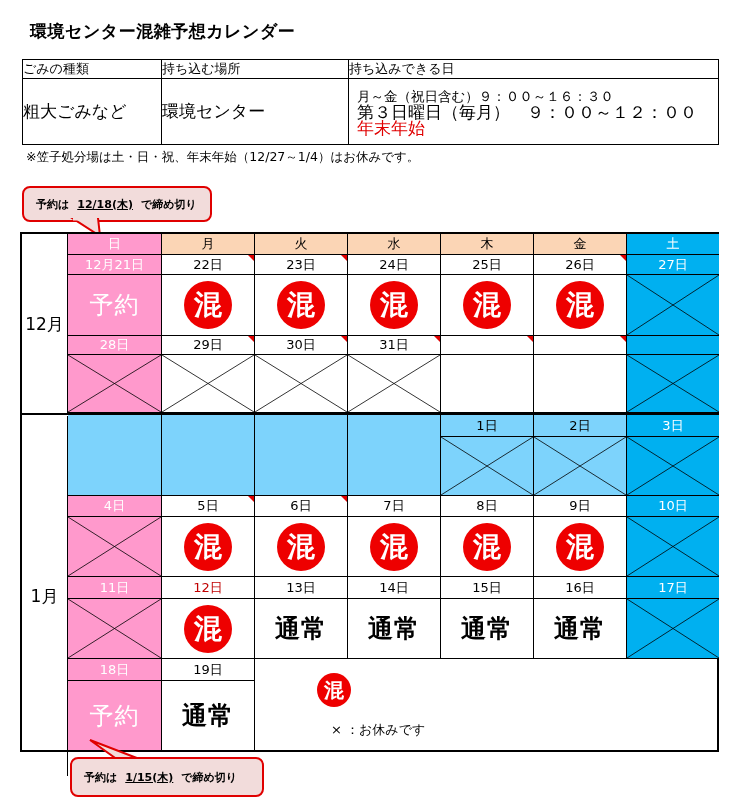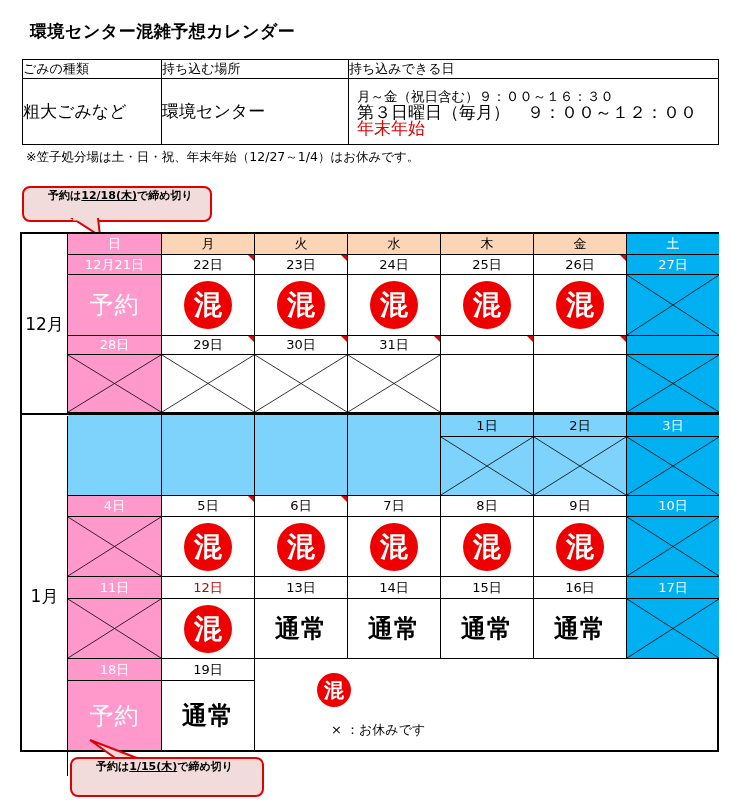--- a/index.html
+++ b/index.html
@@ -21,21 +21,21 @@
   .sat { background: #00b0f0; color: #fff; }
   .gray { background: #7dd3fc; }
   .month { position: absolute; font-size: 17px; display: flex; align-items: center; justify-content: center; }
   .x { position: absolute; inset: 0; }
   .kon { width: 48px; height: 48px; border-radius: 50%; background: #ee0000; color: #fff; font-weight: bold; font-size: 28px; display: flex; align-items: center; justify-content: center; font-family: "DejaVu Sans", sans-serif; }
   .normal { font-size: 25px; font-weight: bold; letter-spacing: 1px; }
   .yoyaku { font-size: 24px; color: #fff; letter-spacing: 1px; }
   .tri { position: absolute; right: 0; top: 0; width: 0; height: 0; border-top: 6px solid #e00000; border-left: 6px solid transparent; }
   .thick { position: absolute; left: 0; right: 0; height: 2px; background: #000; }
 
-  .callout { position: absolute; background: #f2dcdb; border: 2px solid #e00000; border-radius: 8px; font-size: 11px; font-weight: bold; display: flex; padding-left: 24px; }
+  .callout { position: absolute; background: #f2dcdb; border: 2px solid #e00000; border-radius: 8px; font-size: 11px; font-weight: bold; display: flex; align-items: center; padding-left: 12px; gap: 8px; }
   .callout u { text-decoration: underline; }
   .legend { position: absolute; font-size: 13px; }
 </style>
 </head>
 <body>
 
 <div class="abs title">環境センター混雑予想カレンダー</div>
 
 <table class="info">
   <tbody>

